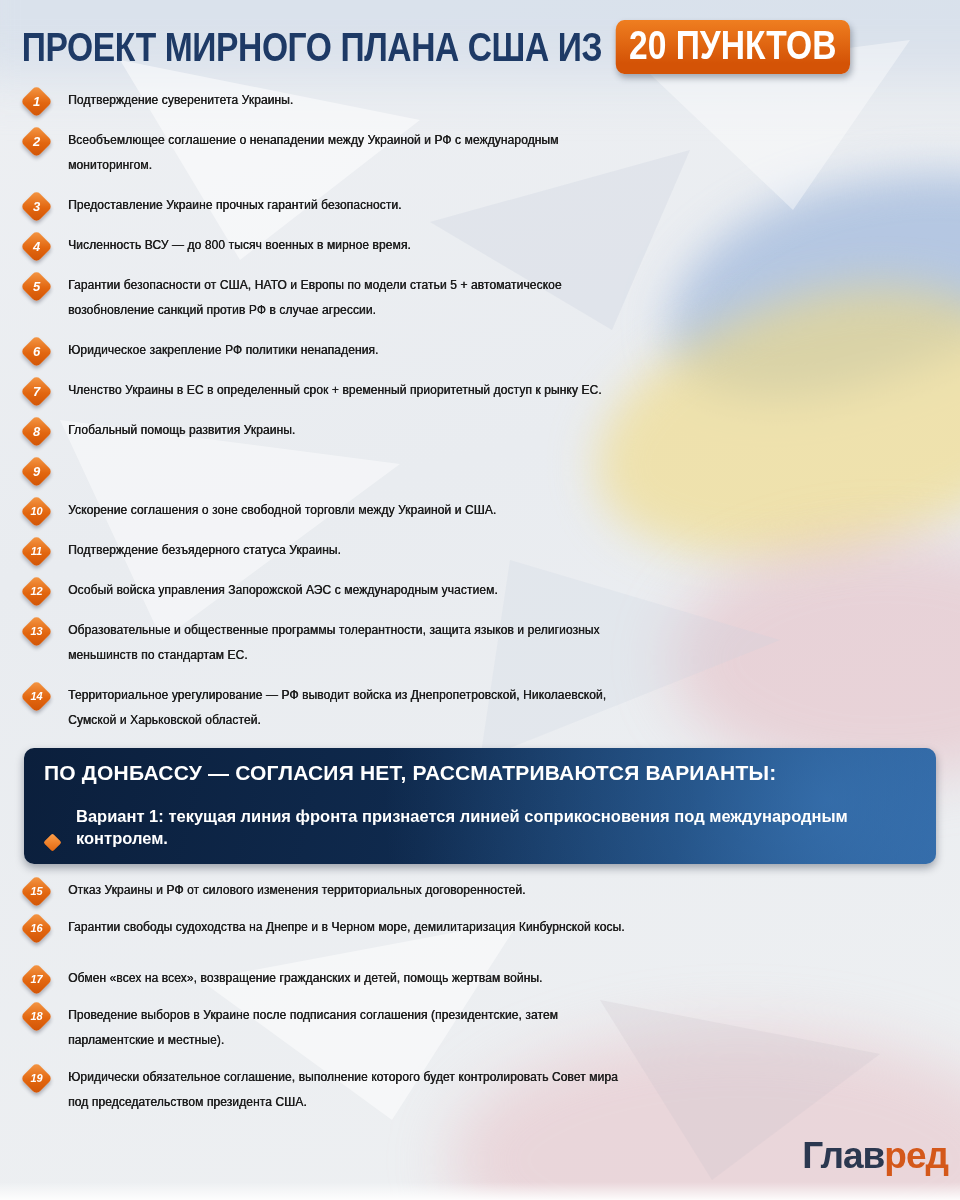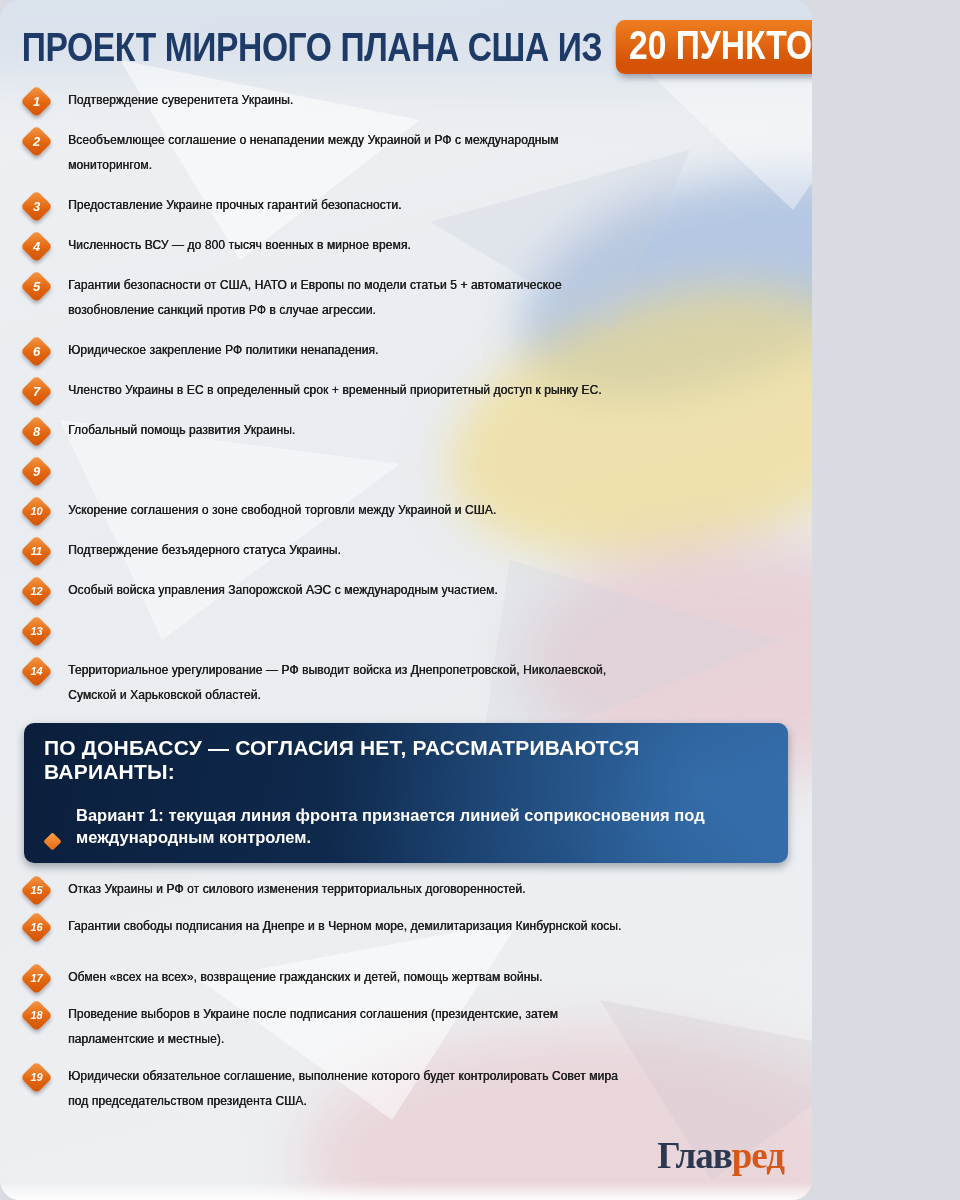--- a/index.html
+++ b/index.html
@@ -1,20 +1,19 @@
 <!DOCTYPE html>
 <html lang="ru"><head>
 <meta charset="utf-8">
 <style>
   html,body{margin:0;padding:0;}
   body{font-family:"Liberation Sans",sans-serif;background:#d8dce2;}
   .page{
-    position:relative;width:812px;height:1200px;overflow:hidden;
+    position:relative;width:960px;height:1200px;overflow:hidden;
     background:linear-gradient(165deg,#eef0f3 0%,#e9ecf0 40%,#eef0f2 100%);
-    border-radius:20px;
   }
   
   .decor{position:absolute;pointer-events:none;z-index:1;}
   .blob-blue-top{top:-70px;left:-40px;width:1100px;height:150px;background:rgba(208,218,232,.65);filter:blur(26px);}
   .wave-blue{top:180px;right:-120px;width:420px;height:200px;background:rgba(128,162,212,.50);
     border-radius:45% 55% 60% 40%/60% 50% 50% 40%;transform:rotate(-14deg);filter:blur(22px);}
   .wave-yellow{top:295px;right:-100px;width:470px;height:255px;background:rgba(242,219,128,.60);
     border-radius:55% 45% 50% 50%/55% 60% 40% 45%;transform:rotate(-12deg);filter:blur(22px);}
   .blob-pink-mid{top:540px;right:-140px;width:430px;height:240px;background:rgba(226,160,168,.35);border-radius:50%;filter:blur(28px);}
   .blob-pink-bottom{bottom:-90px;right:-70px;width:580px;height:260px;background:rgba(228,178,185,.42);border-radius:50%;filter:blur(30px);}
@@ -60,22 +59,22 @@
     background:radial-gradient(circle at 88% 45%,rgba(72,140,210,.5),rgba(72,140,210,0) 55%);}
   .donbass > *{position:relative;z-index:1;}
   .donbass h2{margin:0 0 20px;font-size:21px;letter-spacing:.2px;font-weight:700;}
   .opt{display:flex;align-items:flex-end;margin-top:9px;font-size:16.5px;line-height:22px;font-weight:700;}
   .bullet{flex:0 0 auto;width:13px;height:13px;margin:4px 5px 0 2px;transform:rotate(45deg);
     border-radius:2px;background:linear-gradient(135deg,#ffa14b,#e2660f);}
   .opt p{margin:0 0 0 12px;max-width:810px;}
   .opt .pre{white-space:pre-line;font-weight:700;}
 
   
-  .logo{position:absolute;right:28px;bottom:26px;z-index:4;
-    font-family:Liberation Serif, serif;font-weight:700;font-size:37px;line-height:1;letter-spacing:-1px;}
+  .logo{position:absolute;right:12px;bottom:26px;z-index:4;
+    font-family:Liberation Sans, sans-serif;font-weight:700;font-size:37px;line-height:1;letter-spacing:-1px;}
   .lg1{color:#2b3850;}
   .lg2{color:#d4581a;}
 </style>
 </head>
 <body>
 
 <div class="page">
 
   <div class="decor blob-blue-top"></div>
   <div class="decor wave-blue"></div>
@@ -167,20 +166,22 @@
       <div class="item">
         <span class="diamond">
             <i class="n">12</i>
           </span>
         <p class="txt">Особый войска управления Запорожской АЭС с международным участием.</p>
       </div>
       <div class="item">
         <span class="diamond">
             <i class="n">13</i>
           </span>
+        <p class="txt">Образовательные и общественные программы толерантности, защита языков и религиозных
+меньшинств по стандартам ЕС.</p>
       </div>
       <div class="item">
         <span class="diamond">
             <i class="n">14</i>
           </span>
         <p class="txt">Территориальное урегулирование — РФ выводит войска из Днепропетровской, Николаевской,
 Сумской и Харьковской областей.</p>
       </div>
     </div>
 
@@ -196,21 +197,21 @@
       <div class="item">
         <span class="diamond">
             <i class="n">15</i>
           </span>
         <p class="txt">Отказ Украины и РФ от силового изменения территориальных договоренностей.</p>
       </div>
       <div class="item gap-after">
         <span class="diamond">
             <i class="n">16</i>
           </span>
-        <p class="txt">Гарантии свободы подписания на Днепре и в Черном море, демилитаризация Кинбурнской косы.</p>
+        <p class="txt">Гарантии свободы судоходства на Днепре и в Черном море, демилитаризация Кинбурнской косы.</p>
       </div>
       <div class="item">
         <span class="diamond">
             <i class="n">17</i>
           </span>
         <p class="txt">Обмен «всех на всех», возвращение гражданских и детей, помощь жертвам войны.</p>
       </div>
       <div class="item">
         <span class="diamond">
             <i class="n">18</i>

